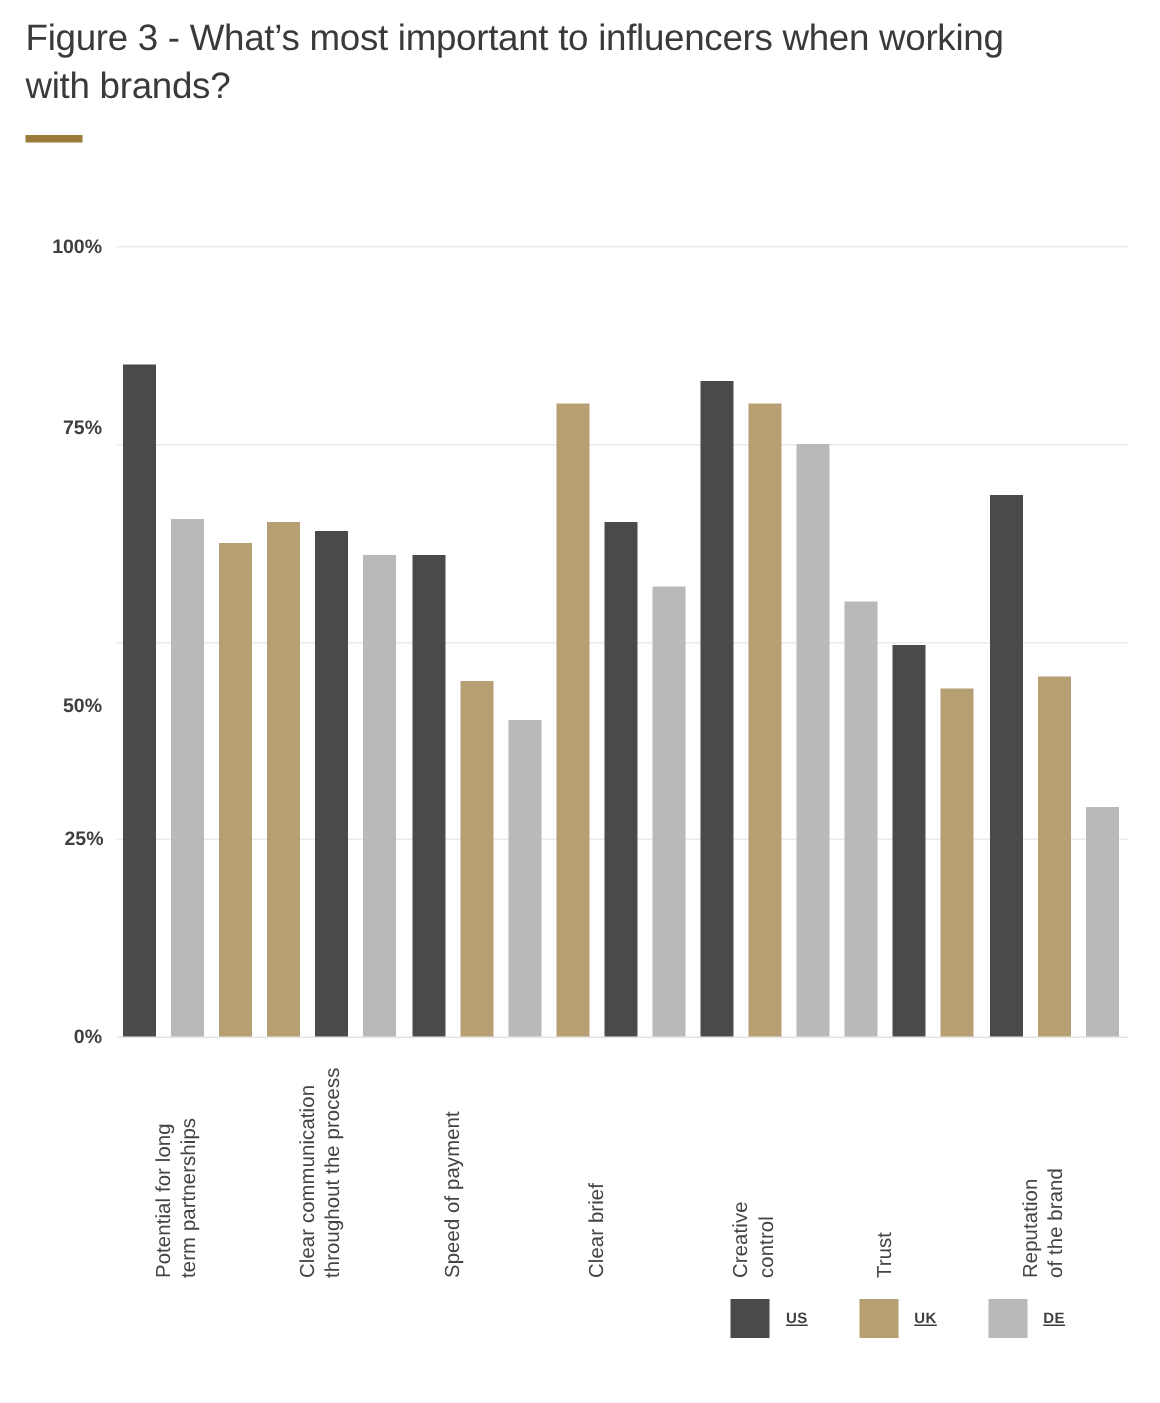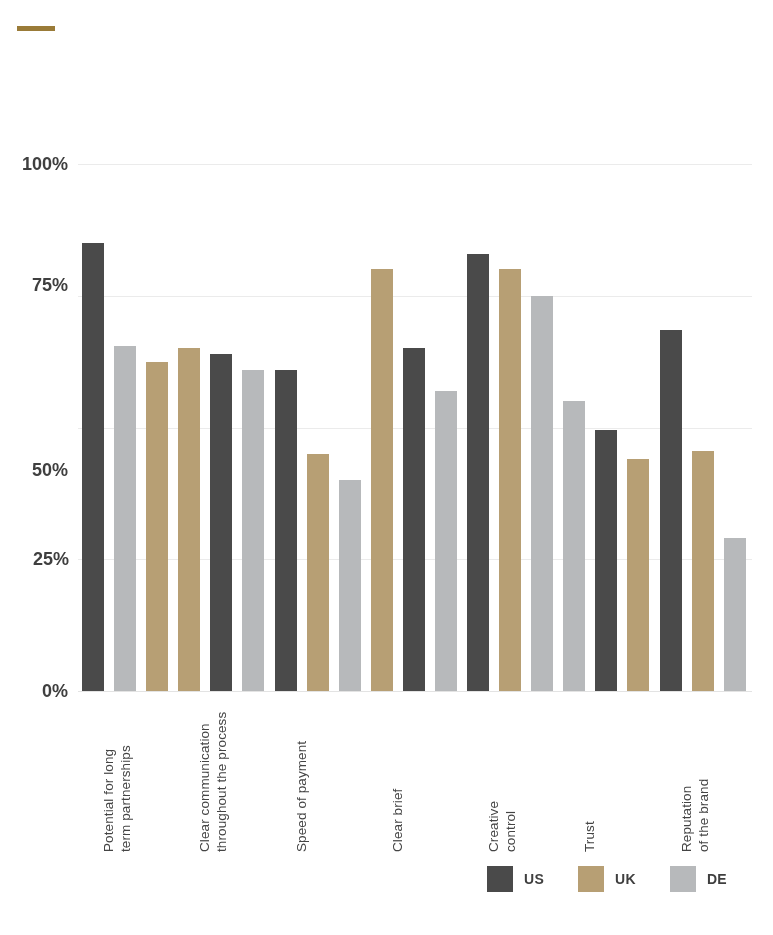--- a/index.html
+++ b/index.html
@@ -62,21 +62,21 @@
     background: #ebebeb;
   }
   .gridline.baseline {
     background: #e3e3e3;
   }
   .ytick-label {
     position: absolute;
     right: 710px;
     width: 66px;
     text-align: right;
-    font-size: 18px;
+    font-size: 13px;
     font-weight: bold;
     color: #3f3f3f;
     transform: translateY(-50%);
     white-space: nowrap;
   }
 
   
   #bars-layer {
     position: absolute;
     left: 0;
@@ -134,30 +134,32 @@
     align-items: center;
     margin-right: 34px;
   }
   .legend-item:last-child { margin-right: 0; }
   .legend-swatch {
     width: 26px;
     height: 26px;
     margin-right: 11px;
   }
   .legend-label {
-    font-size: 14px;
+    font-size: 10px;
     font-weight: bold;
     color: #3f3f3f;
     letter-spacing: 0.3px;
+    text-decoration: underline;
   }
 </style>
 </head>
 <body>
 
 <div id="figure-header">
+  <h1 id="figure-title">Figure 3 - What’s most important to influencers when working with brands?</h1>
   <div id="title-accent-bar"></div>
 </div>
 
 <div id="chart-area">
 
   <div id="plot">
     <div id="gridlines-layer">
         <div class="gridline baseline" style="top: 527px;"></div>
         <div class="gridline" style="top: 395.25px;"></div>
         <div class="gridline" style="top: 263.5px;"></div>

